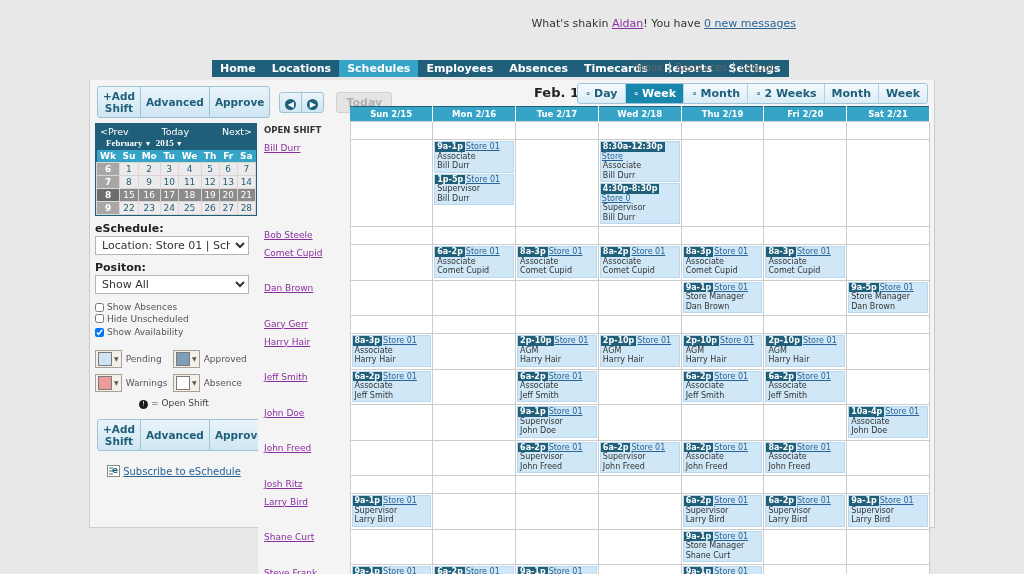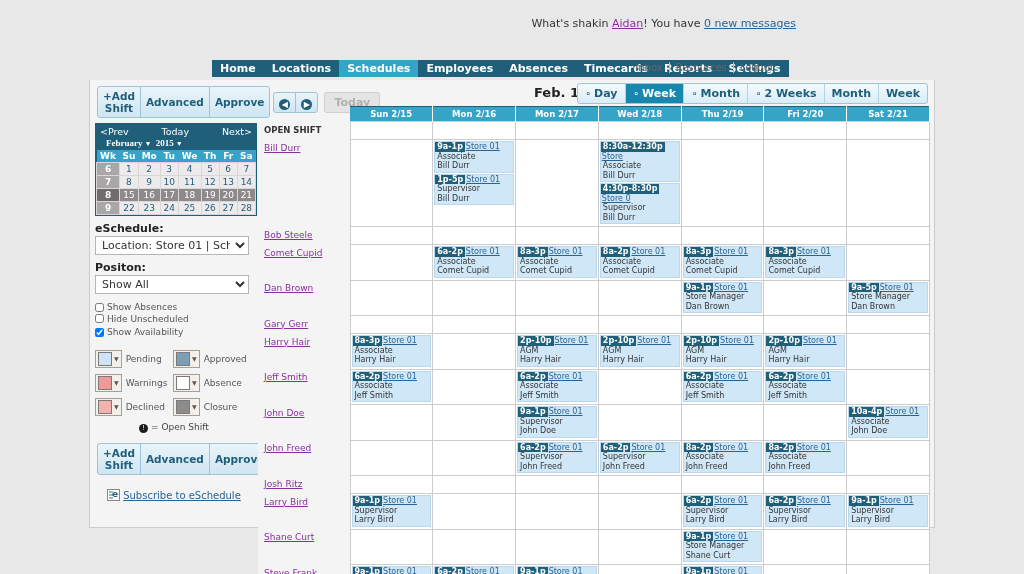--- a/index.html
+++ b/index.html
@@ -31,21 +31,21 @@
   .nav a { color:#fff; font-size:11px; font-weight:bold; padding:2px 8px 11px; text-decoration:none; line-height:13px;}
   .nav a.active { background:#35a4c7; }
   .navright { position:absolute; right:244px; top:62px; font-size:10px; color:#666; }
   .navright span { padding:0 6px; border-left:1px solid #bbb; }
   .navright span:first-child { border-left:none; }
 
   
   .app { position:absolute; left:89px; top:80px; width:846px; height:448px; background:#f4f4f4;
          border:1px solid #ccc; border-top:none; }
   .sidebar { position:absolute; left:0; top:0; width:168px; height:100%; padding:4px 5px; }
-  .toolbar { display:flex; align-items:center; gap:0; padding:2px 0 4px 2px; }
+  .toolbar { display:flex; align-items:center; gap:6px; padding:2px 0 4px 2px; }
   .btnbar { display:flex; background:linear-gradient(#eaf4fa,#cfe6f2); border:1px solid #9ec4d8; border-radius:3px; }
   .btnbar button { background:none; border:none; border-left:1px solid #9ec4d8; font-size:10.5px;
                    font-weight:bold; color:#1f5f7a; padding:3px 5px; cursor:pointer;
                    font-family:inherit; }
   .btnbar button:first-child { border-left:none; }
   .navbtns { display:flex; background:linear-gradient(#eaf4fa,#cfe6f2); border:1px solid #9ec4d8; border-radius:3px; margin-left:3px;}
   .navbtns button { background:none; border:none; border-left:1px solid #9ec4d8; padding:2px 5px; cursor:pointer; }
   .navbtns button:first-child { border-left:none; }
   .cbtn { display:inline-block; width:11px; height:11px; border-radius:50%; background:#1f5f7a;
           color:#fff; font-size:8px; line-height:11px; text-align:center; }
@@ -286,36 +286,20 @@
                 <b>▼</b>
               </div>
               <span>Warnings</span>
             </div>
             <div class="lgitem">
               <div class="swatch">
                 <i style="background: rgb(255, 255, 255);"></i>
                 <b>▼</b>
               </div>
               <span>Absence</span>
-            </div>
-          </div>
-          <div class="lgrow">
-            <div class="lgitem">
-              <div class="swatch">
-                <i style="background: rgb(246, 176, 174);"></i>
-                <b>▼</b>
-              </div>
-              <span>Declined</span>
-            </div>
-            <div class="lgitem">
-              <div class="swatch">
-                <i style="background: rgb(140, 140, 140);"></i>
-                <b>▼</b>
-              </div>
-              <span>Closure</span>
             </div>
           </div>
         </div>
 
       <div class="openshift">
         <span class="dot">!</span>
         <span>= Open Shift</span>
       </div>
 
       <div class="toolbar" style="justify-content:flex-start">
@@ -369,21 +353,21 @@
               <col>
               <col>
               <col>
               <col>
             </colgroup>
           <thead>
               <tr>
                 <th class="corner"></th>
                 <th class="day">Sun 2/15</th>
                 <th class="day">Mon 2/16</th>
-                <th class="day">Mon 2/17</th>
+                <th class="day">Tue 2/17</th>
                 <th class="day">Wed 2/18</th>
                 <th class="day">Thu 2/19</th>
                 <th class="day">Fri 2/20</th>
                 <th class="day">Sat 2/21</th>
               </tr>
             </thead>
           <tbody>
               <tr>
                 <td class="namecell open">OPEN SHIFT</td>
                 <td class="cell"></td>

